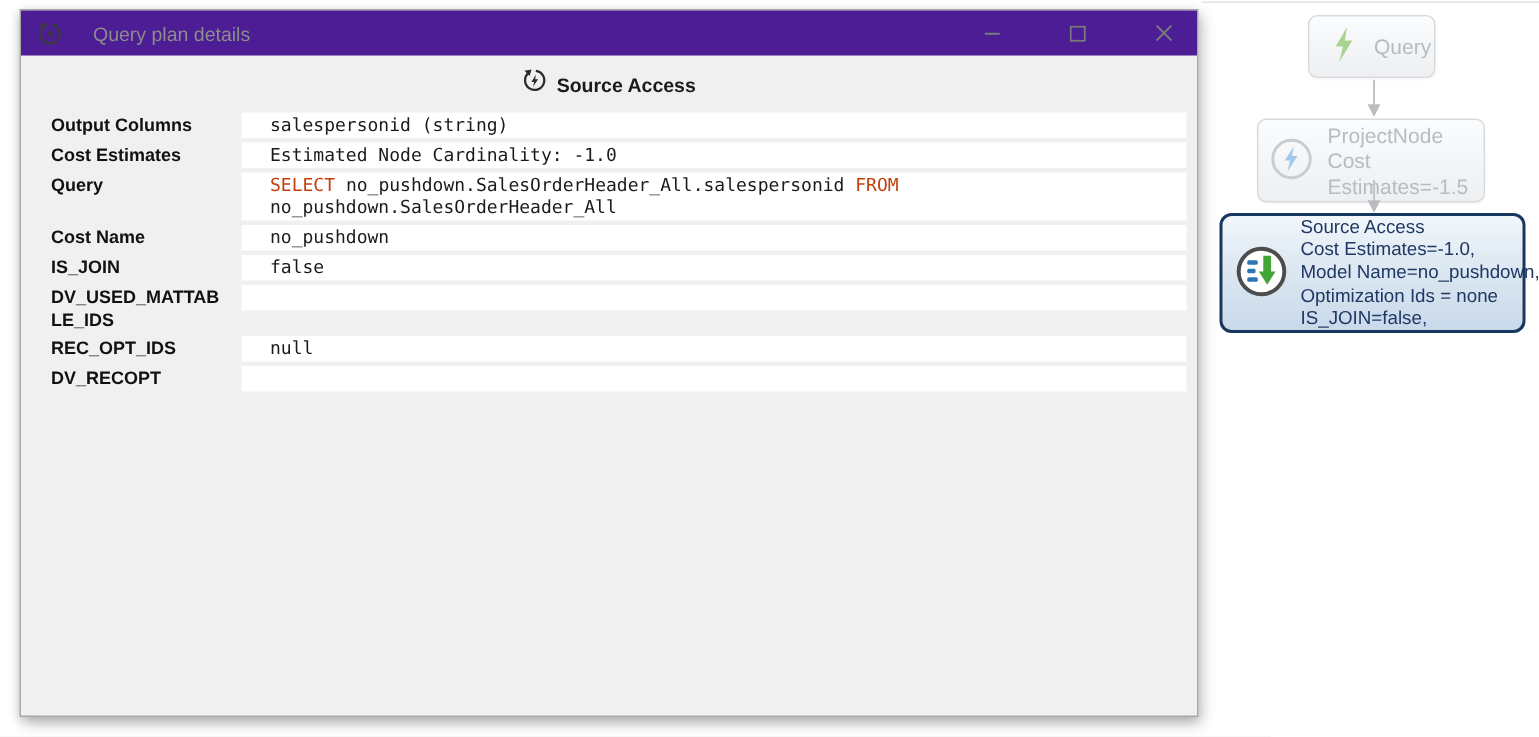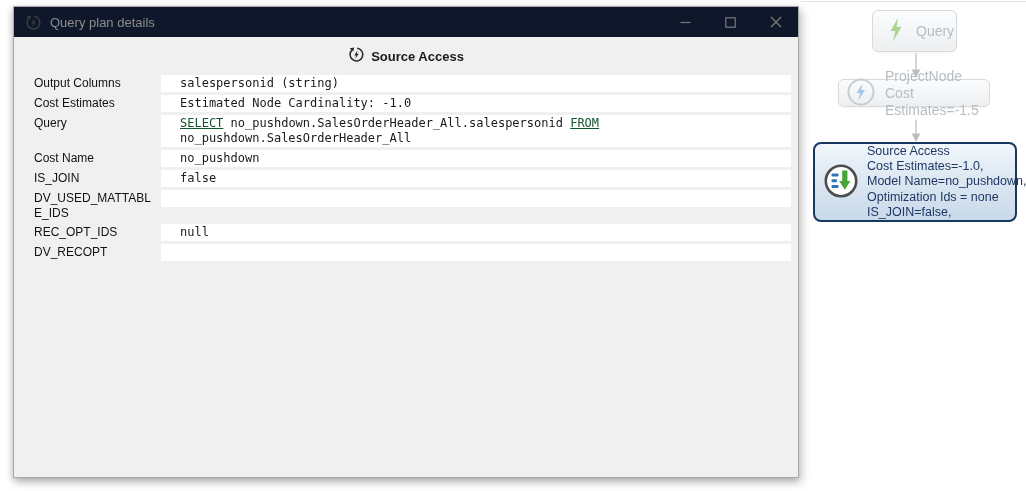--- a/index.html
+++ b/index.html
@@ -17,21 +17,21 @@
   .flow-node { position:absolute; display:flex; align-items:center; }
   .node-inactive {
     background:linear-gradient(180deg,#fbfcfd 0%,#edeff1 100%);
     border:1px solid #d7dadd;
     border-radius:6px;
     box-shadow:0 1px 2px rgba(0,0,0,0.04);
     color:#b7bcc1;
     font-size:14px;
   }
   .node-query { left:872px; top:10px; width:85px; height:42px; }
-  .node-project { left:838px; top:79px; width:152px; height:28px; }
+  .node-project { left:838px; top:79px; width:152px; height:56px; }
   .node-source {
     left:813px; top:142px; width:204px; height:80px;
     background:linear-gradient(180deg,#f1f6fb 0%,#dde8f2 45%,#c9d9ea 100%);
     border:2px solid #17375e;
     border-radius:8px;
     color:#1f3864;
     font-size:12.5px;
   }
   .node-query .bolt-icon { margin-left:12px; }
   .node-query .node-label { margin-left:9px; }
@@ -45,51 +45,51 @@
   .arrow-2 { left:910px; top:120px; height:23px; }
 
   
   .dialog {
     position:absolute; left:13px; top:6px; width:786px; height:472px;
     background:#f0f0f0;
     border:1px solid #a9a9a9;
     box-shadow:2px 4px 9px rgba(0,0,0,0.28), -2px 2px 6px rgba(0,0,0,0.10);
   }
   .titlebar {
-    height:30px; background:#0f172a;
-    display:flex; align-items:center;
+    height:30px; background:#4c1d95;
+    display:flex; align-items:center;gap:12px;
   }
   .titlebar .app-icon { margin-left:11px; display:flex; }
   .titlebar .title-text { margin-left:8px; font-size:13px; color:#8c8c8c; flex:1; }
   .winbtn {
     width:45px; height:30px; display:flex; align-items:center; justify-content:center;
     background:transparent; border:none; cursor:default;
   }
 
   .content { padding-top:8px; }
   .sheet-header {
     display:flex; align-items:center; justify-content:center; gap:6px;
     height:22px; margin-bottom:8px;
   }
   .sheet-header .header-text { font-size:13px; font-weight:bold; color:#1a1a1a; }
 
   .prop-table { margin:0 7px; }
   .prop-row { display:flex; align-items:flex-start; margin-bottom:3px; }
   .prop-label {
     flex:none; width:140px; padding:1px 8px 0 13px;
-    font-size:12px; font-weight:normal; color:#111111;
+    font-size:12px; font-weight:bold; color:#111111;
     line-height:15px; word-break:break-all;
   }
   .prop-value {
     flex:1; min-height:17px; background:#ffffff;
     padding:1px 19px; font-family:"DejaVu Sans Mono", monospace;
     font-size:12px; line-height:15px; color:#1a1a1a;
     white-space:pre-wrap;
   }
-  .sql-kw { color:#14532d;text-decoration:underline; }
+  .sql-kw { color:#c2410c; }
 </style>
 </head>
 <body>
 
 <div class="panel-topline"></div>
 
 <div class="flow-node node-inactive node-query">
   <span class="bolt-icon">
     <svg width="22" height="28" viewBox="0 0 22 28">
       <path d="M13 2 L5.5 15 L10.3 15 L7.8 25.5 L16.5 11 L11.6 11 Z" fill="#a9d391"></path>

